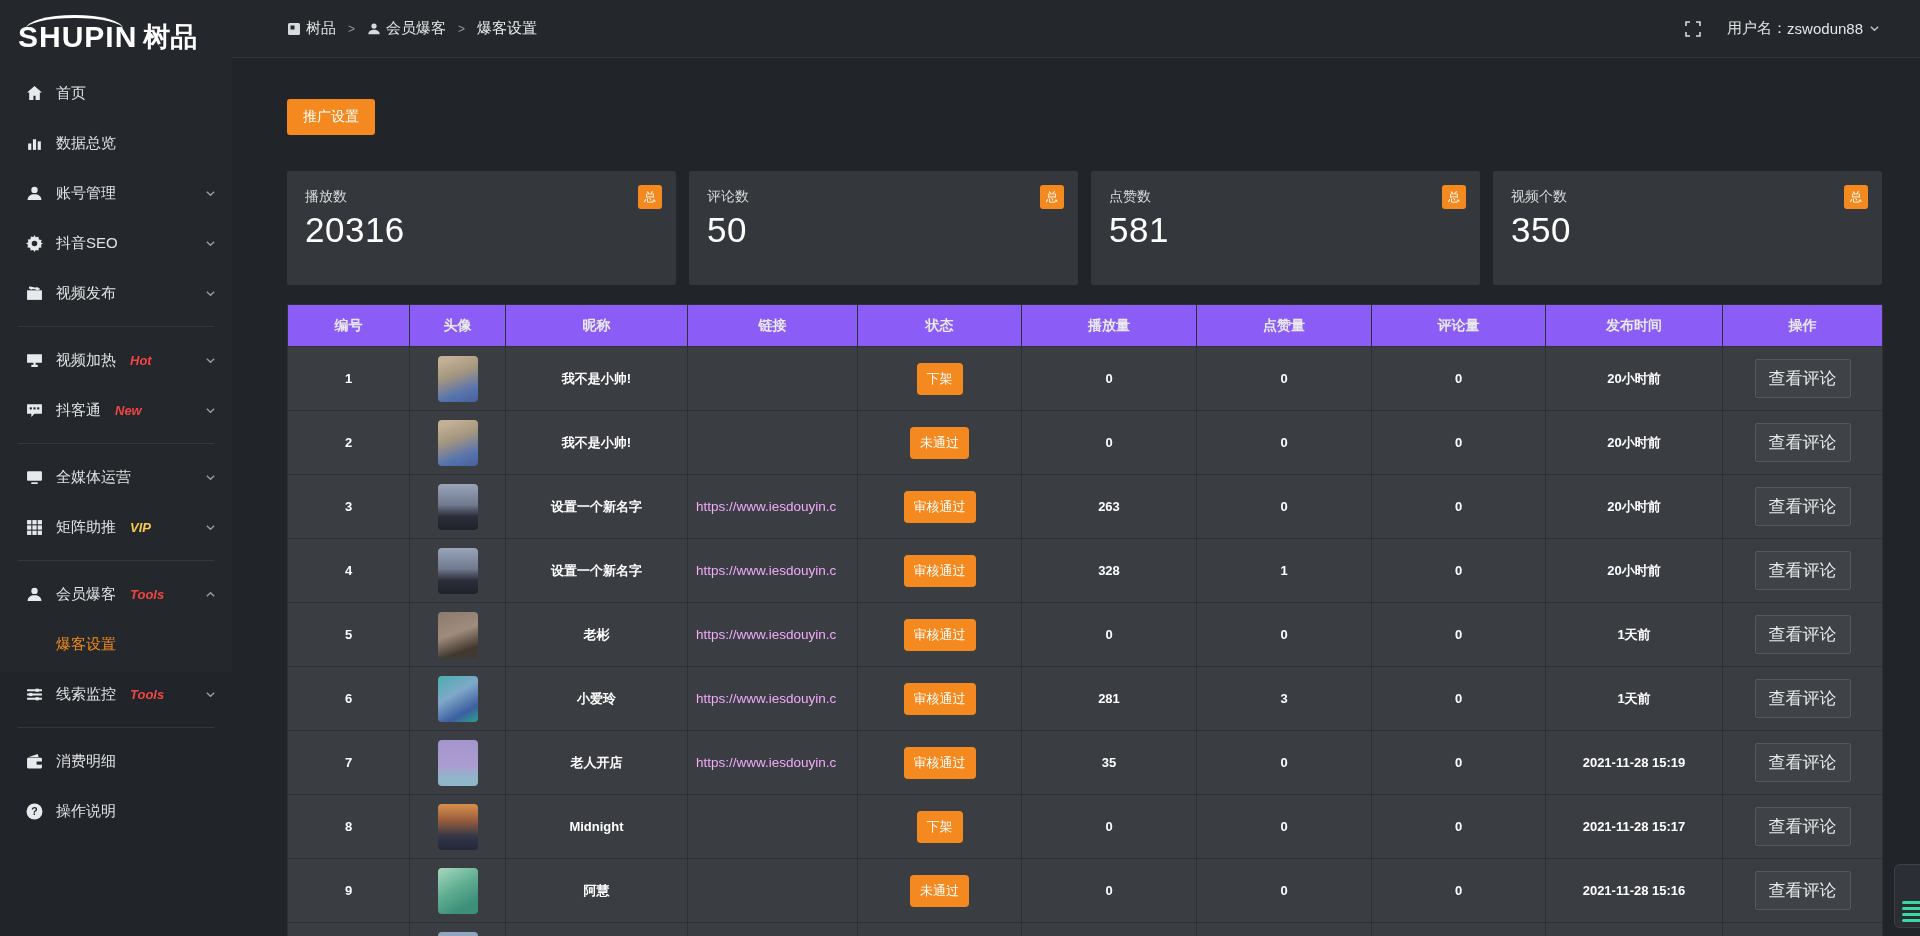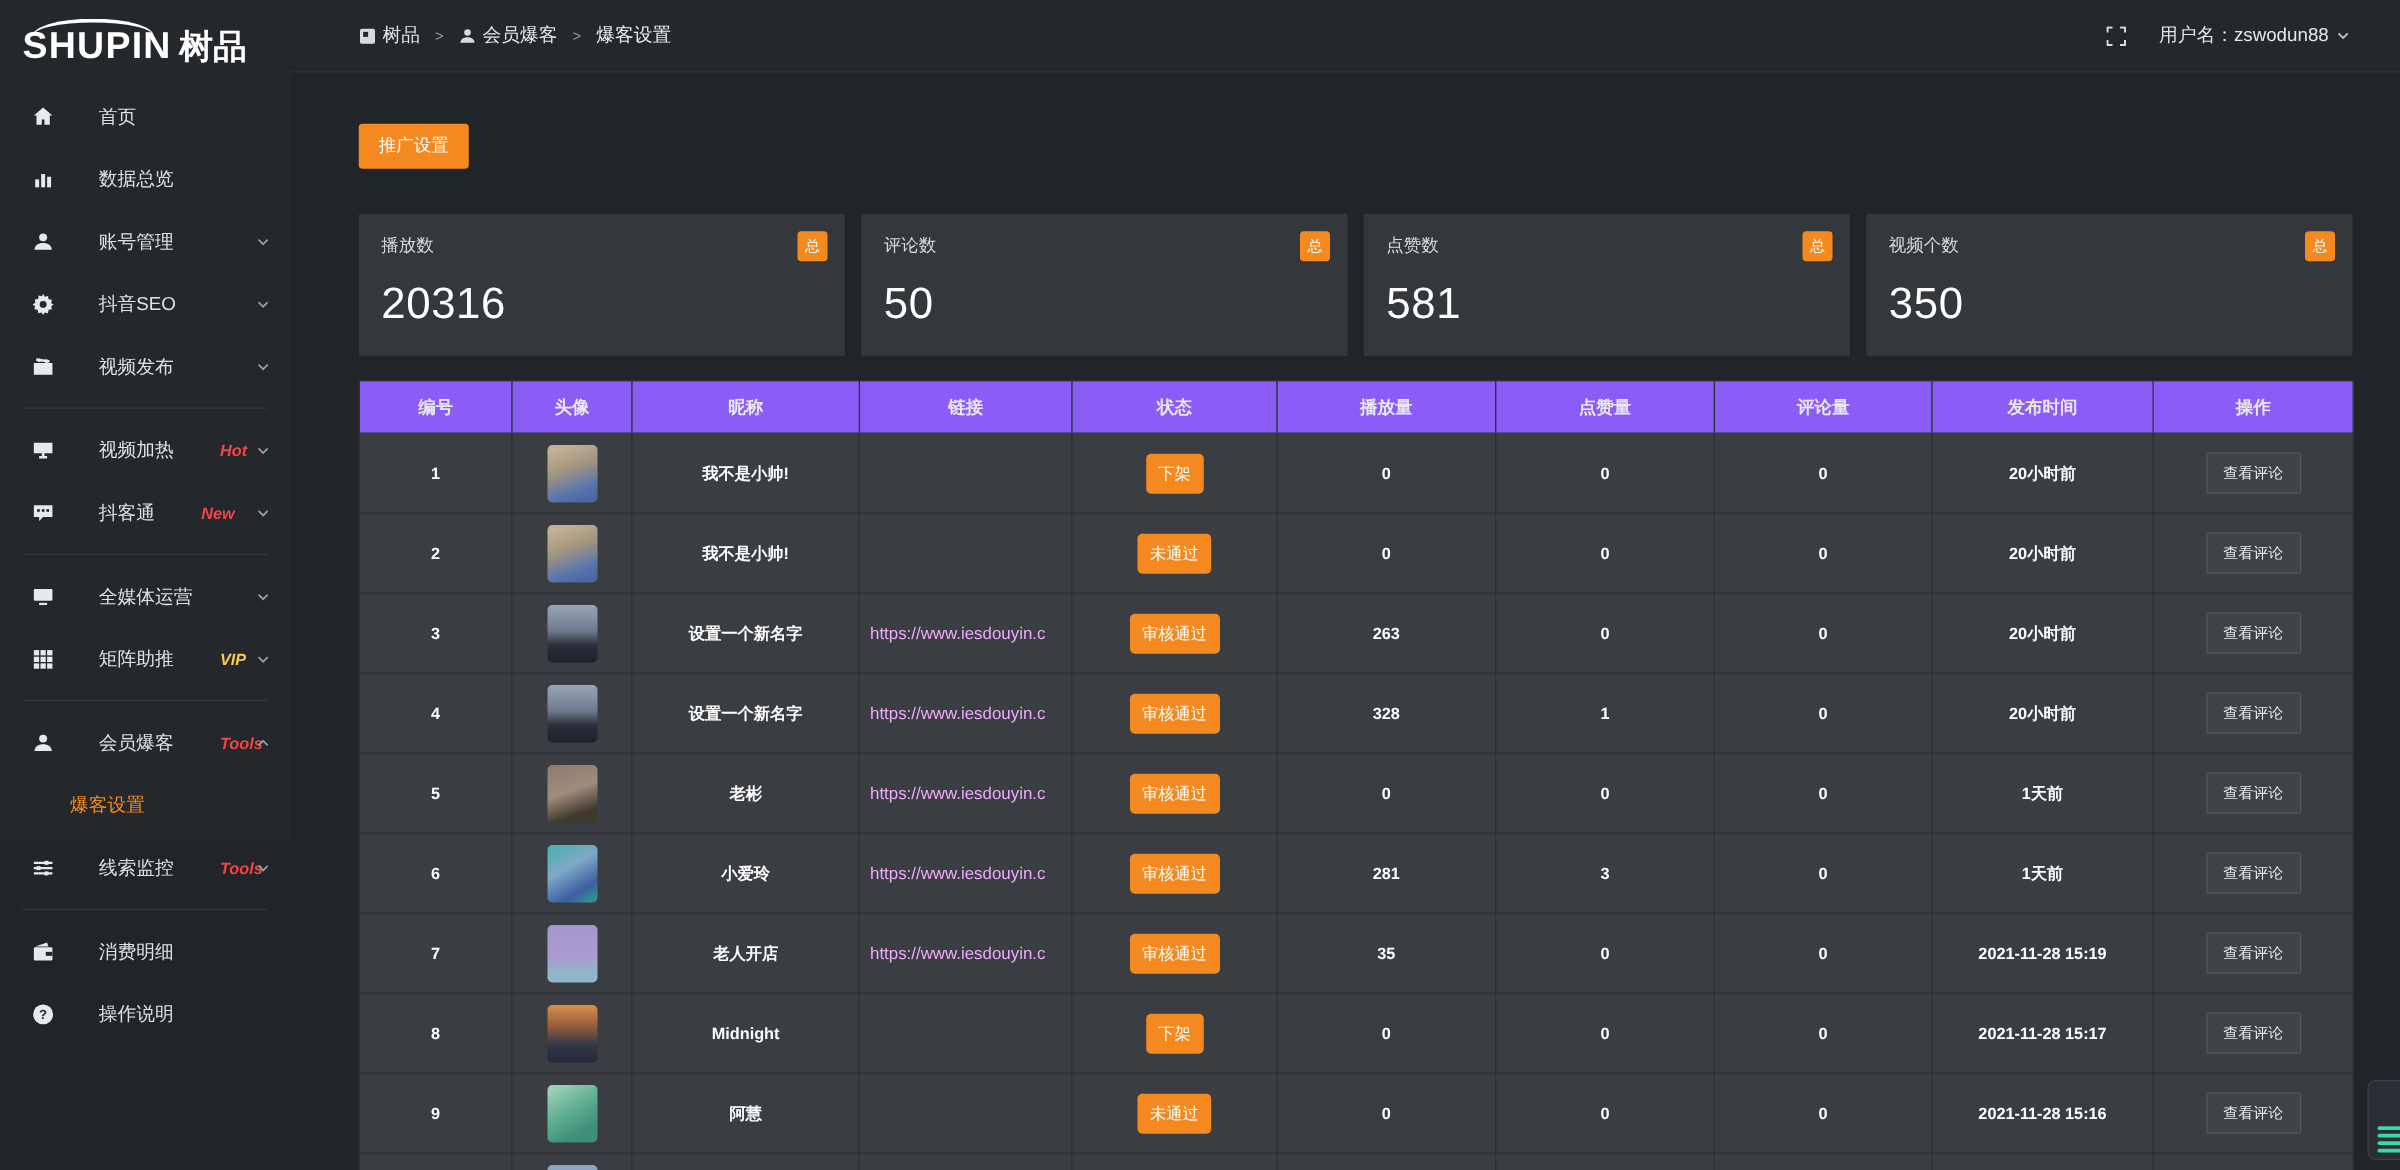--- a/index.html
+++ b/index.html
@@ -10,21 +10,21 @@
   .sidebar { position:absolute; left:0; top:0; width:232px; height:672px;
              background:#24272b; z-index:5; }
   .logo { display:flex; align-items:flex-end; padding:10px 0 0 18px; height:52px; color:#fff; }
   .logo-en { font-size:30px; font-weight:800; letter-spacing:1px; line-height:30px; position:relative; }
   .logo-en .arc { position:absolute; left:8px; right:14px; top:-7px; height:14px;
                   border-top:3px solid #fff; border-radius:50%/100% 100% 0 0; }
   .logo-cjk { font-size:27px; font-weight:800; margin-left:6px; line-height:29px; }
 
   .nav { margin-top:16px; }
   .nav-item { display:flex; align-items:center; height:50px; padding:0 18px 0 26px;
-              color:#e0e1e3; font-size:15px; cursor:pointer; position:relative;gap:23px; }
+              color:#e0e1e3; font-size:15px; cursor:pointer; position:relative; }
   .nav-item .nico { width:17px; height:17px; margin-right:13px; flex:0 0 17px; color:#e8e9ea; }
   .nav-item .nico svg { width:17px; height:17px; display:block; }
   .nav-badge { font-style:italic; font-weight:700; font-size:13px; margin-left:14px; }
   .nav-badge.red { color:#f04545; }
   .nav-badge.yellow { color:#f7c94b; }
   .chev { position:absolute; right:16px; color:#9b9ca0; width:11px; height:11px; }
   .chev svg { width:11px; height:11px; display:block; }
   .nav-divider { height:1px; background:#34373c; margin:8px 18px; }
   .sub-item { height:50px; display:flex; align-items:center; padding-left:56px;
               font-size:15px; color:#e0e1e3; cursor:pointer; }
@@ -47,39 +47,39 @@
   .username .chev2 svg { width:11px; height:11px; display:block; }
 
   
   .content { position:absolute; left:232px; top:58px; right:0; bottom:0; padding-left:55px; }
   .promo-btn { margin-top:41px; display:inline-block; background:#f48a1f; color:#fff;
                font-size:14px; border:none; border-radius:3px; padding:9px 16px; cursor:pointer; }
 
   .cards { display:flex; gap:13px; margin-top:36px; width:1595px; }
   .card { flex:1; height:114px; background:#34373c; border-radius:2px; position:relative; padding:17px 18px; }
   .card-label { color:#d9dadb; font-size:14px; }
-  .card-value { color:#fff; font-size:35px; font-weight:500; margin-top:17px; letter-spacing:0.5px; }
+  .card-value { color:#fff; font-size:35px; font-weight:500; margin-top:4px; letter-spacing:0.5px; }
   .card-badge { position:absolute; top:14px; right:14px; background:#f48a1f; color:#fff;
                 font-size:12px; width:24px; height:24px; border-radius:3px;
                 display:flex; align-items:center; justify-content:center; }
 
   
   .tablewrap { margin-top:19px; width:1595px; }
   table { border-collapse:collapse; table-layout:fixed; width:1595px;
           background:#3a3d41; border:1px solid #2d3034; }
   th { background:#8b5cf6; color:#e8e9ea; font-size:14px; font-weight:700; height:42px;
        border:1px solid #2d3034; }
   td { height:64px; text-align:center; border:1px solid #2d3034; color:#fff;
        font-size:13px; font-weight:700; vertical-align:middle; }
   td.linkcell { text-align:left; padding:0 2px 0 8px; overflow:hidden; }
   .link { color:#f0abfc; font-weight:400; font-size:13.5px; white-space:nowrap; cursor:pointer; }
   .avatar { width:40px; height:46px; border-radius:4px; margin:0 auto; }
   .status-badge { display:inline-block; background:#f48a1f; color:#fff; font-size:13px;
                   font-weight:400; padding:7px 10px; border-radius:4px; cursor:pointer; }
-  .view-btn { background:#3f4247; border:1px solid #55585d; color:#e8e9ea; font-size:12px;
+  .view-btn { background:#3f4247; border:1px solid #55585d; color:#e8e9ea; font-size:17px;
               padding:7px 13px; border-radius:2px; cursor:pointer; }
 
   
   .av-boy    { background:linear-gradient(160deg,#c3b097 10%,#a5977f 40%,#5874ae 75%,#46619c); }
   .av-dusk   { background:linear-gradient(180deg,#9aa5b8 0%,#70798f 45%,#2c2f3a 70%,#1f222b); }
   .av-man    { background:linear-gradient(160deg,#8a7a6e 0%,#a08c7d 45%,#41392f 80%); }
   .av-teal   { background:linear-gradient(150deg,#49b0ae 0%,#7fa8c9 40%,#3c5f9f 75%,#2ea08e); }
   .av-purple { background:linear-gradient(180deg,#a495ca 0%,#ab9cd1 55%,#8fb7c9 85%); }
   .av-sunset { background:linear-gradient(180deg,#d9904c 0%,#9a5e3d 35%,#333748 70%,#23273a); }
   .av-green  { background:linear-gradient(150deg,#a8d8c0 0%,#5fae92 45%,#3c8f78 80%); }

